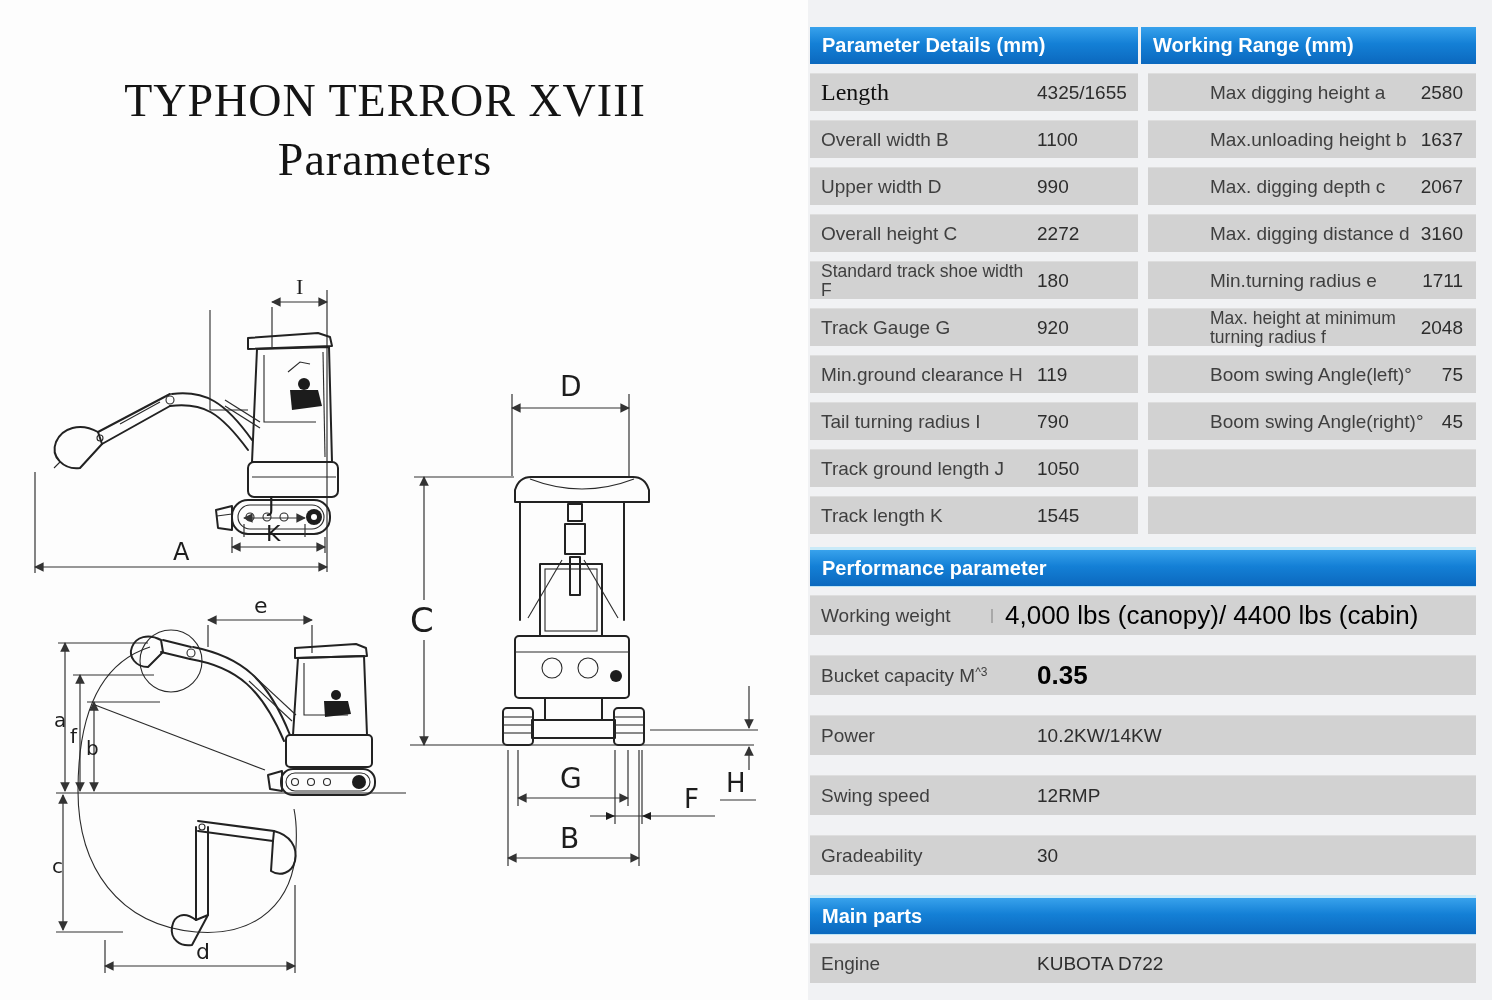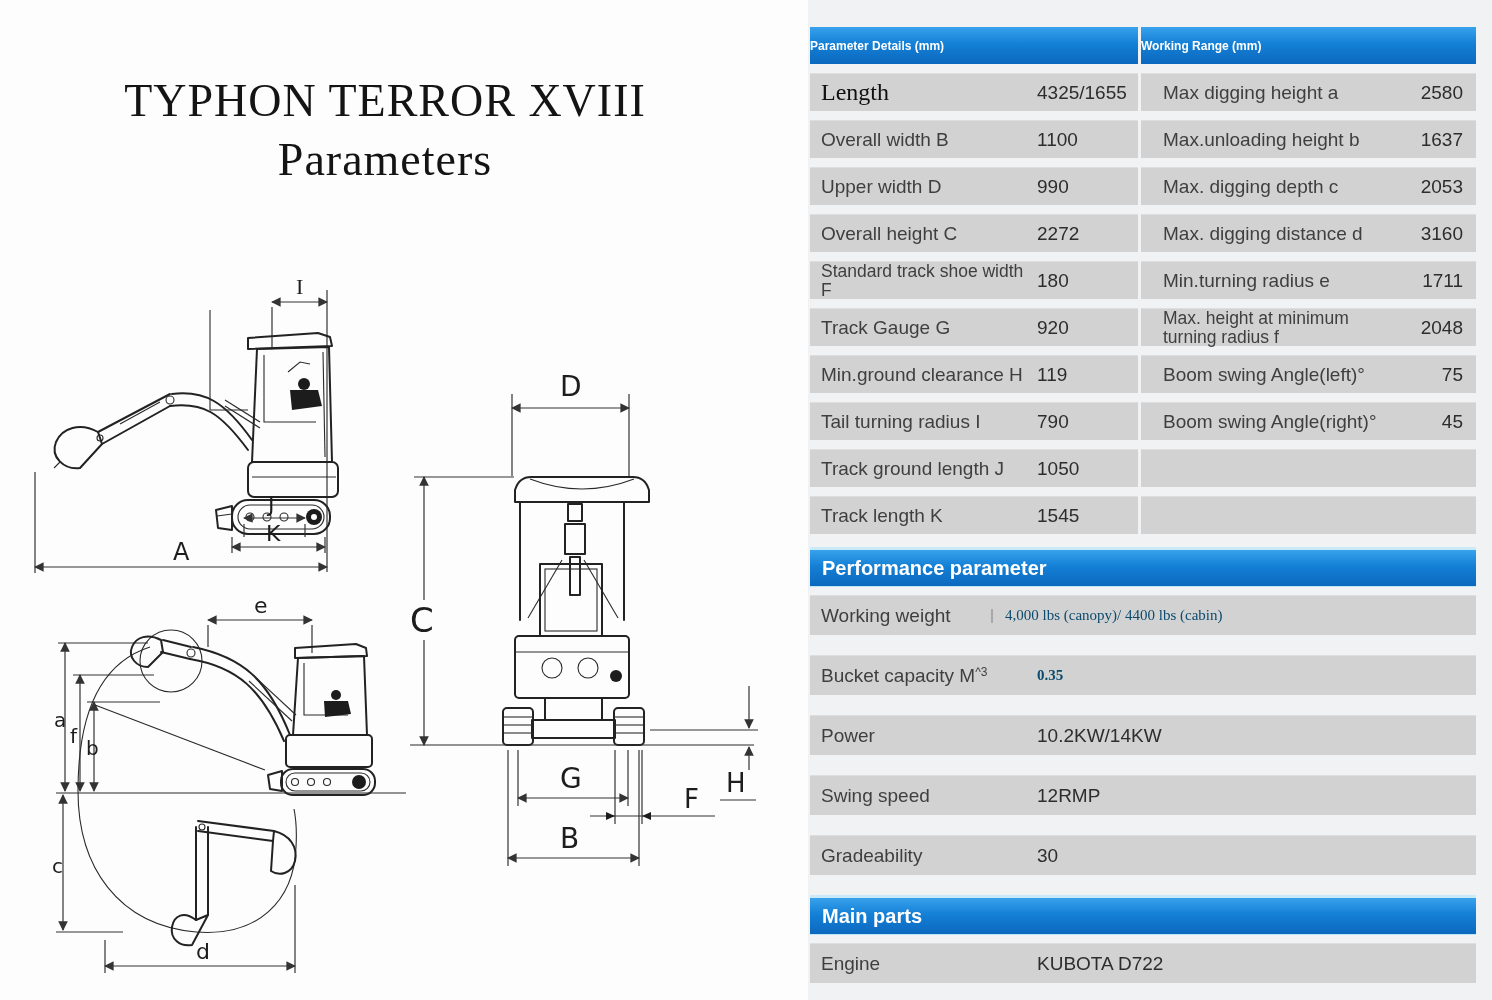--- a/index.html
+++ b/index.html
@@ -24,45 +24,45 @@
   .seriftxt{font-family:"Liberation Serif",serif;fill:#1d1d1d;}
   .solid{fill:#1c1c1c;stroke:none;}
   
   .right-panel{
     position:absolute;left:808px;top:0;width:684px;height:1000px;
     background:#f1f2f4;box-sizing:border-box;padding:27px 16px 0 2px;
   }
   .th-row{display:flex;gap:3px;height:37px;margin-bottom:9px;}
   .th{
     background:linear-gradient(180deg,#38a2ec 0%,#1480d6 45%,#0b68be 100%);
-    color:#fff;font-weight:700;font-size:12px;display:flex;align-items:center;
-    box-sizing:border-box;
+    color:#fff;font-weight:700;font-size:20px;display:flex;align-items:center;
+    padding-left:12px;box-sizing:border-box;
   }
   .th.left{width:328px;}
   .th.right{flex:1;text-align:center;}
-  .dim-row{display:flex;gap:3px;height:38px;margin-bottom:9px;}
+  .dim-row{display:flex;gap:10px;height:38px;margin-bottom:9px;}
   .cell{background:#d2d2d2;border-top:1px solid #dedede;position:relative;display:flex;align-items:center;box-sizing:border-box;}
   .cell.left{width:328px;}
-  .cell.right{flex:1;}
+  .cell.right{flex:1;padding-left:40px;}
   .lbl{padding-left:11px;font-size:19px;color:#3f3f3f;line-height:1.05;max-width:212px;}
   .cell.right .lbl{padding-left:22px;max-width:232px;}
   .two-line .lbl{font-size:17.5px;}
   .val{position:absolute;left:227px;font-size:19px;color:#2d2d2d;}
   .cell.right .val{left:auto;right:13px;}
   .serif-lbl .lbl{font-family:"Liberation Serif",serif;font-size:24px;color:#101010;max-width:215px;}
   .section-h{
     height:36px;margin-top:13px;margin-bottom:9px;
     border-top:3px solid #c9eaf8;box-shadow:0 1px 0 #bfe4f4;
     background:linear-gradient(180deg,#38a2ec 0%,#1480d6 45%,#0b68be 100%);
     color:#fff;font-weight:700;font-size:20px;display:flex;align-items:center;padding-left:12px;
   }
   .wide-row{background:#d2d2d2;border-top:1px solid #dedede;height:40px;margin-bottom:20px;position:relative;display:flex;align-items:center;box-sizing:border-box;}
   .wide-row .lbl{max-width:230px;}
   .wide-row .val{left:227px;}
-  .serif-val{font-family:Liberation Serif, serif;font-size:15px;color:#0c4a6e;font-weight:600;}
+  .serif-val{font-family:Liberation Sans, sans-serif;font-size:26px;color:#000000;font-weight:600;}
   .val.shift{left:195px;font-weight:500;}
   .tick{position:absolute;left:181px;top:13px;width:2px;height:14px;background:#a8a8a8;}
   sup.msup{font-size:12px;vertical-align:6px;}
 </style>
 </head>
 <body>
 
 <div class="left-panel">
 
   <div class="title">
@@ -303,21 +303,21 @@
       <span class="val">1637</span>
     </div>
   </div>
   <div class="dim-row">
     <div class="cell left">
       <span class="lbl">Upper width D</span>
       <span class="val">990</span>
     </div>
     <div class="cell right">
       <span class="lbl">Max. digging depth c</span>
-      <span class="val">2053</span>
+      <span class="val">2067</span>
     </div>
   </div>
   <div class="dim-row">
     <div class="cell left">
       <span class="lbl">Overall height C</span>
       <span class="val">2272</span>
     </div>
     <div class="cell right">
       <span class="lbl">Max. digging distance d</span>
       <span class="val">3160</span>

